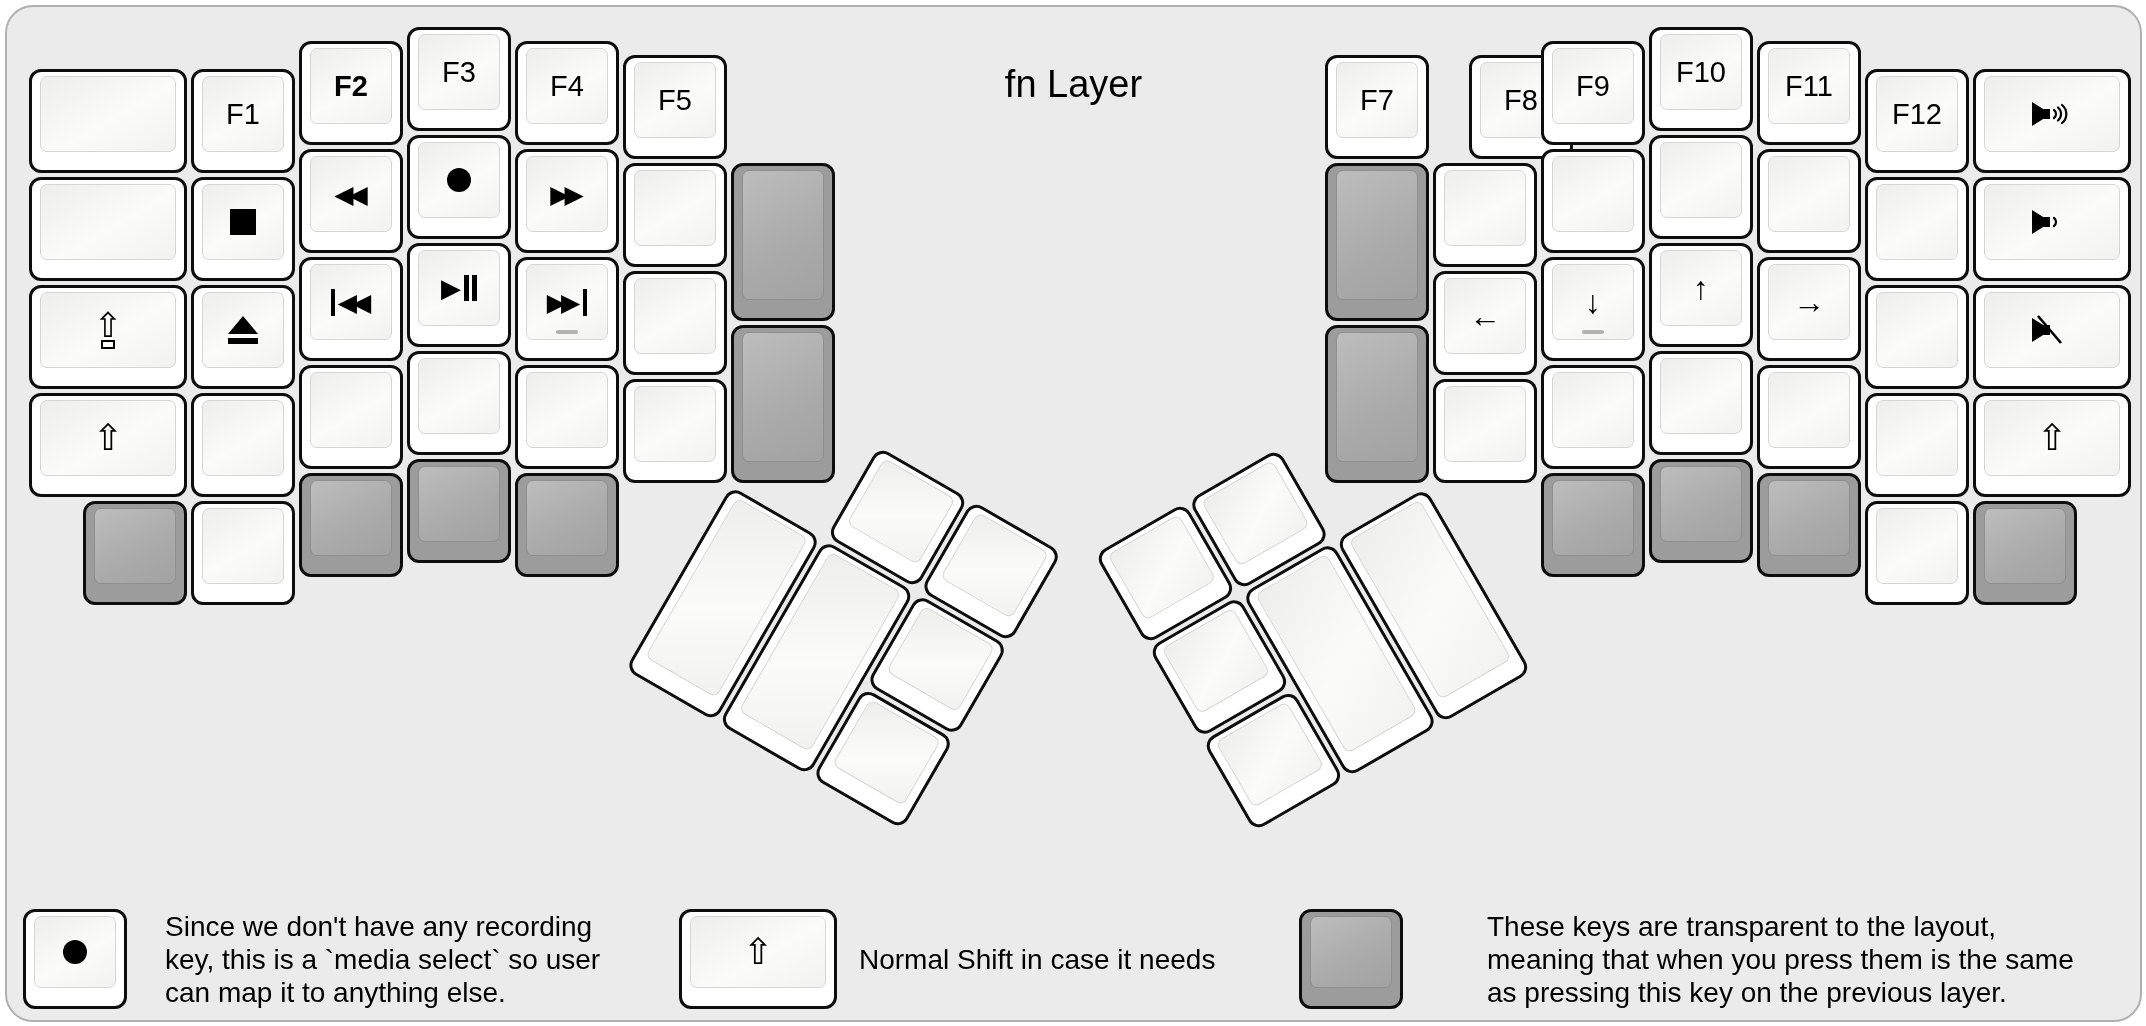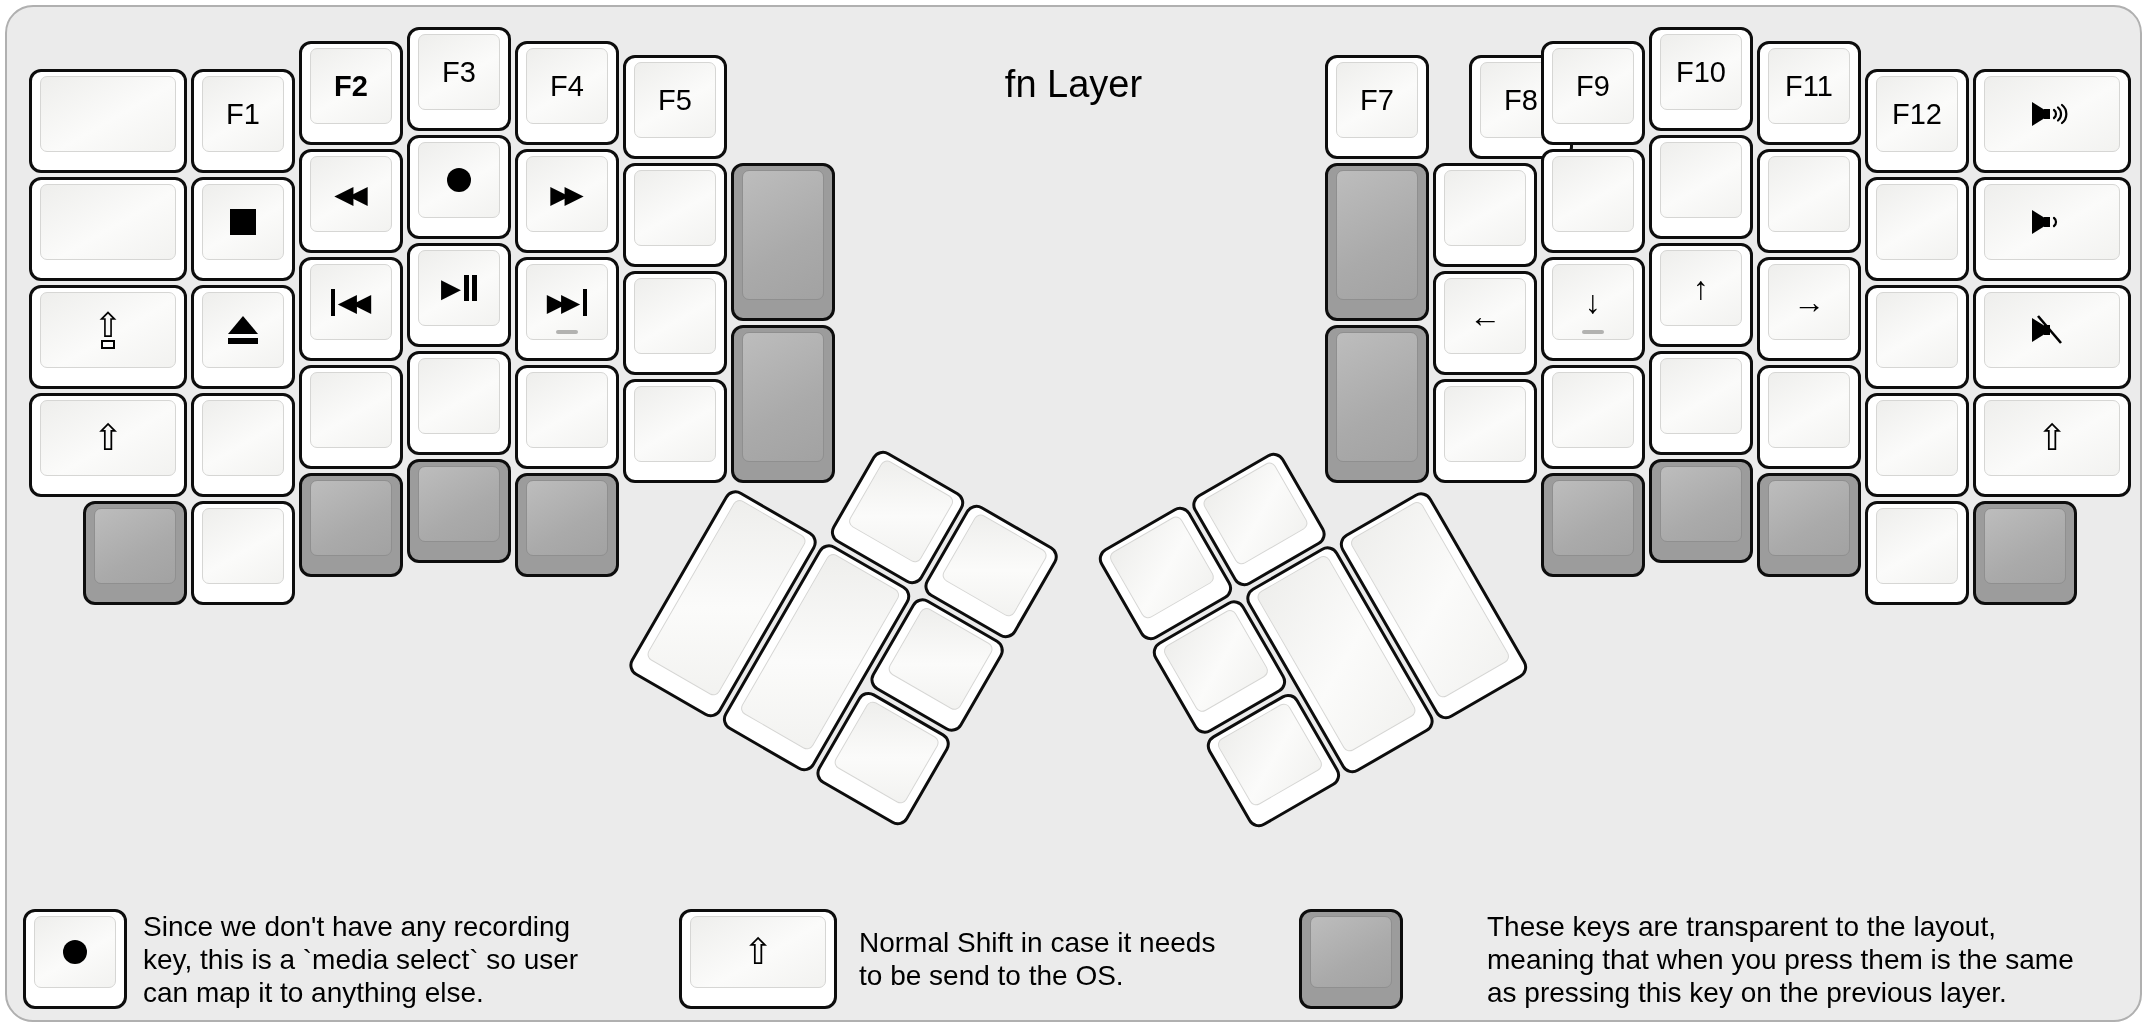--- a/index.html
+++ b/index.html
@@ -365,33 +365,32 @@
       </div>
       <div class="key white" style="left: -324px; top: 108px; width: 104px; height: 104px;">
         <div class="key-top"></div>
       </div>
     </div>
     <div class="key white" style="left: 16px; top: 902px; width: 104px; height: 100px;">
       <div class="key-top">
         <div class="rec-circle"></div>
       </div>
     </div>
-    <div class="legend-text" style="left: 136px; top: 902px; height: 100px;">
+    <div class="legend-text" style="left: 158px; top: 902px; height: 100px;">
       <div>Since we don't have any recording</div>
       <div>key, this is a `media select` so user</div>
       <div>can map it to anything else.</div>
     </div>
     <div class="key white" style="left: 672px; top: 902px; width: 158px; height: 100px;">
       <div class="key-top">
         <span class="shift-glyph">⇧</span>
       </div>
     </div>
     <div class="legend-text" style="left: 852px; top: 902px; height: 100px;">
       <div>Normal Shift in case it needs</div>
-      <div>to be send to the OS.</div>
     </div>
     <div class="key gray" style="left: 1292px; top: 902px; width: 104px; height: 100px;">
       <div class="key-top"></div>
     </div>
     <div class="legend-text" style="left: 1480px; top: 902px; height: 100px;">
       <div>These keys are transparent to the layout,</div>
       <div>meaning that when you press them is the same</div>
       <div>as pressing this key on the previous layer.</div>
     </div>
   </div>

